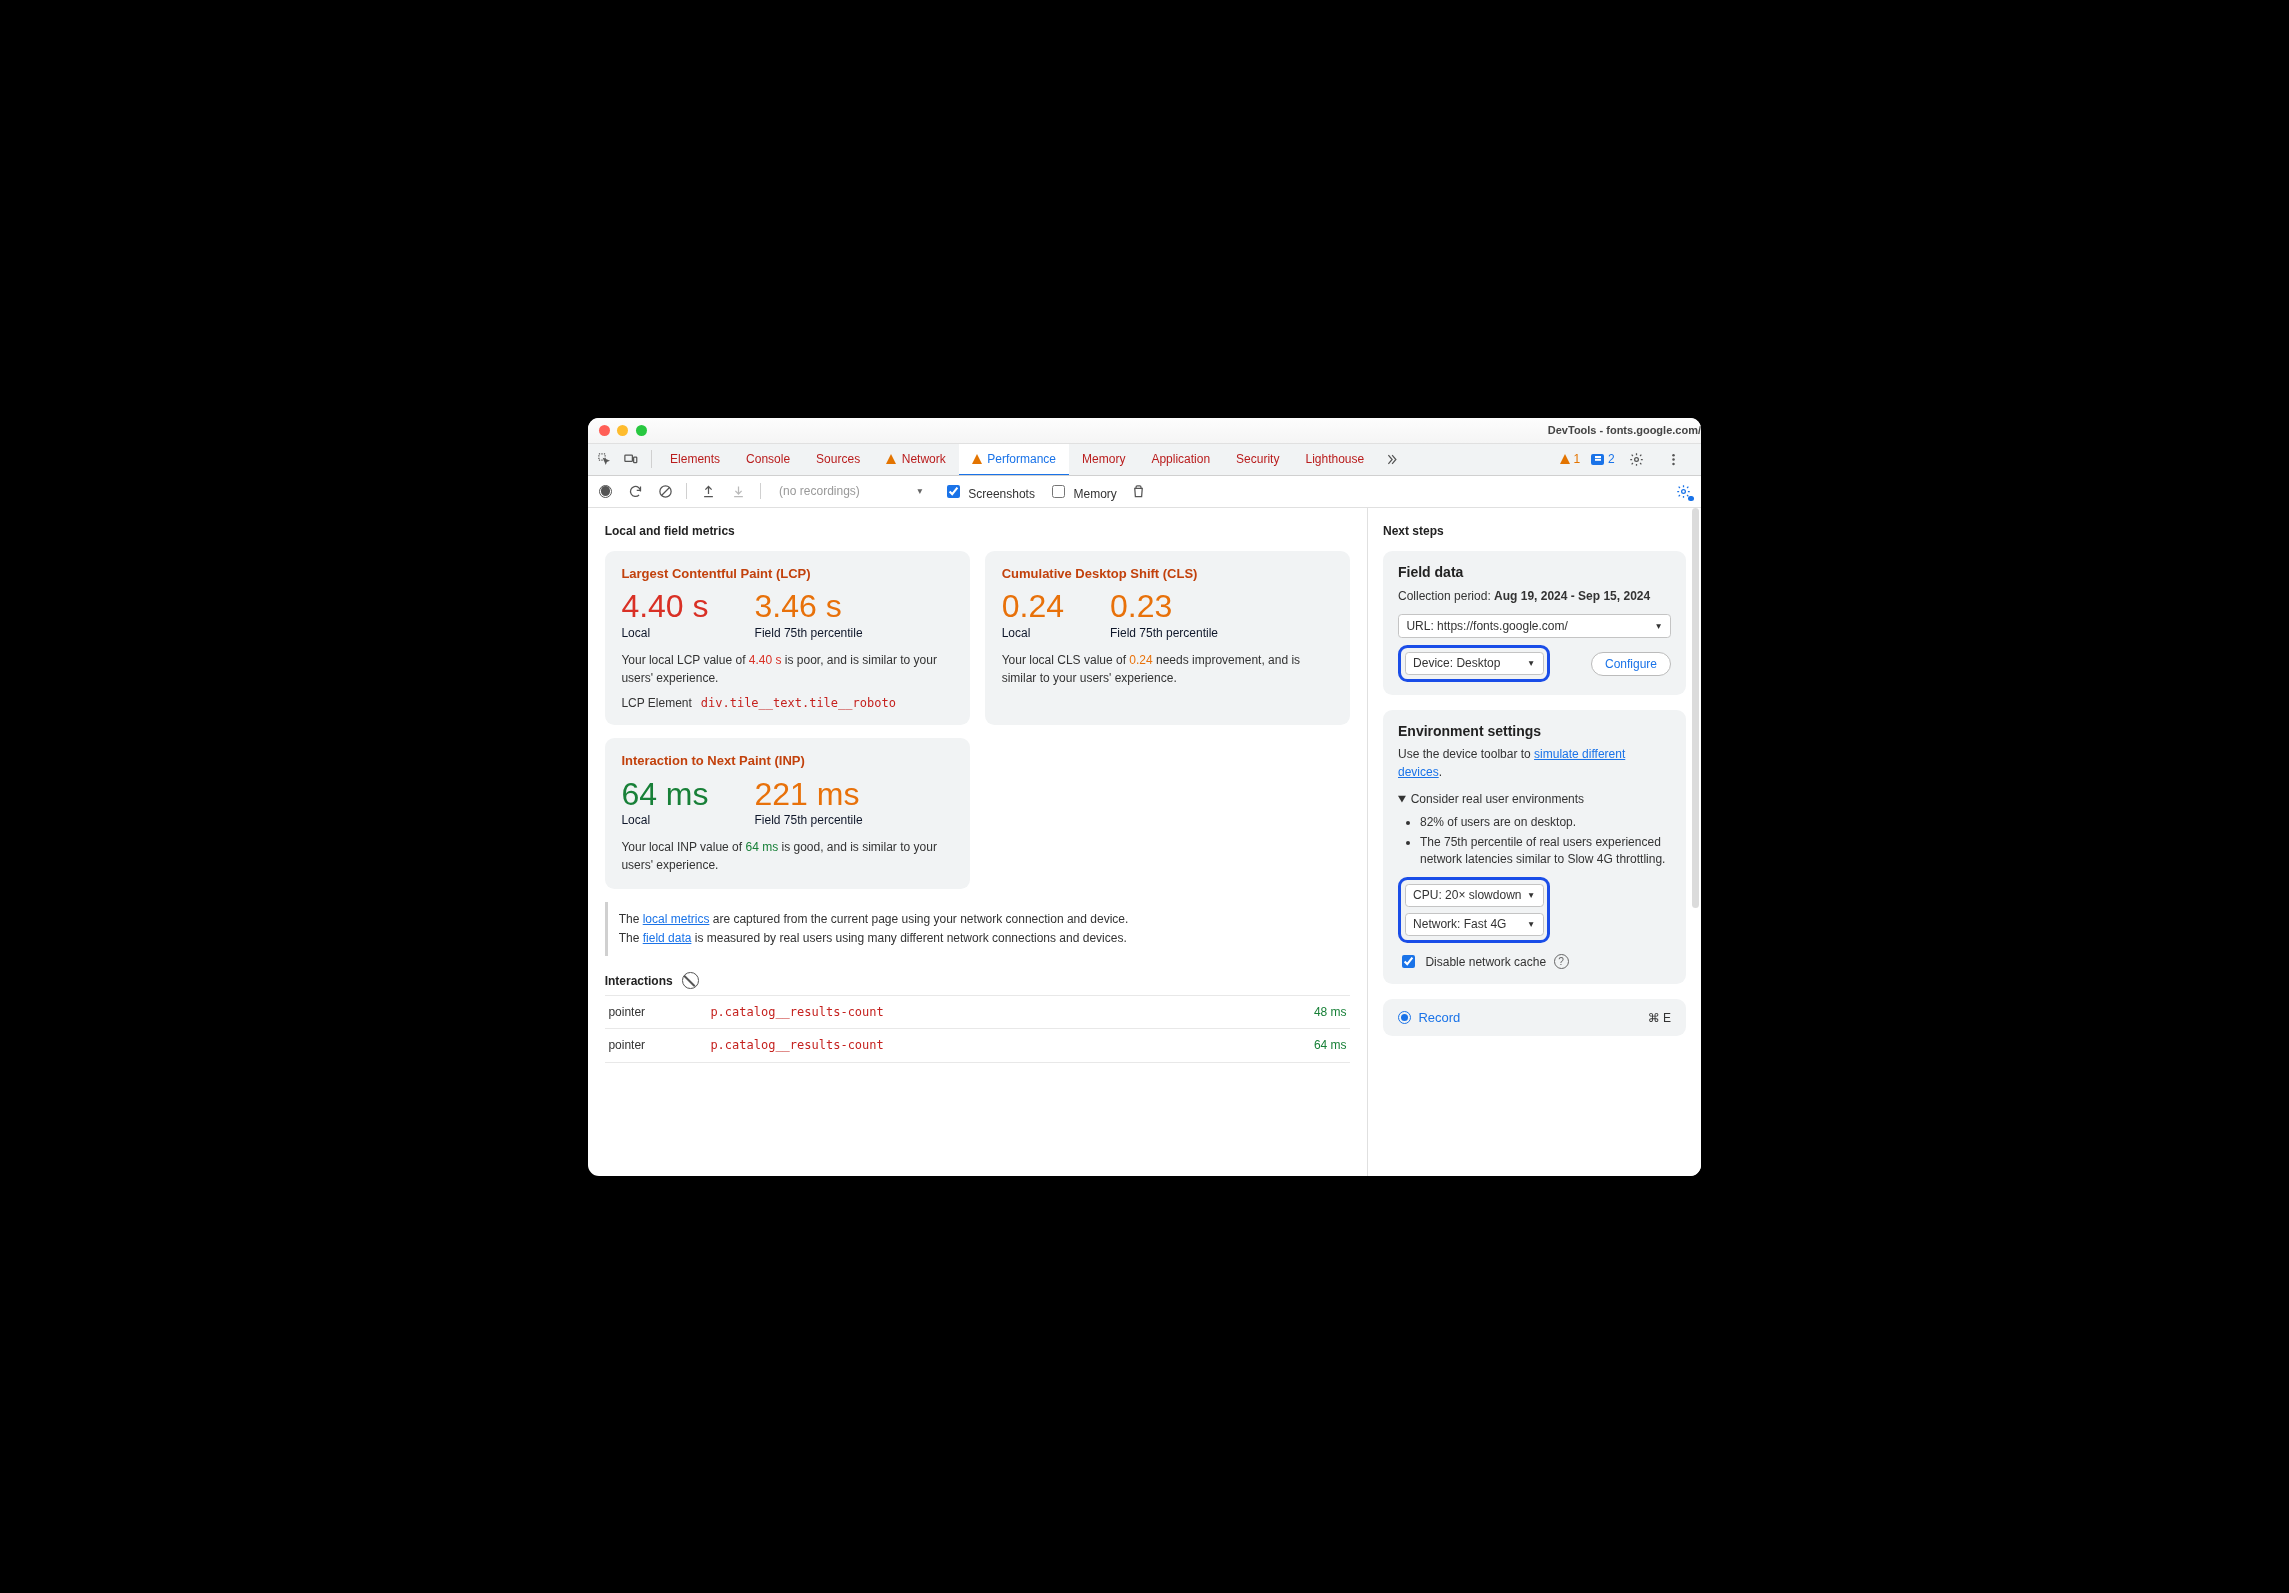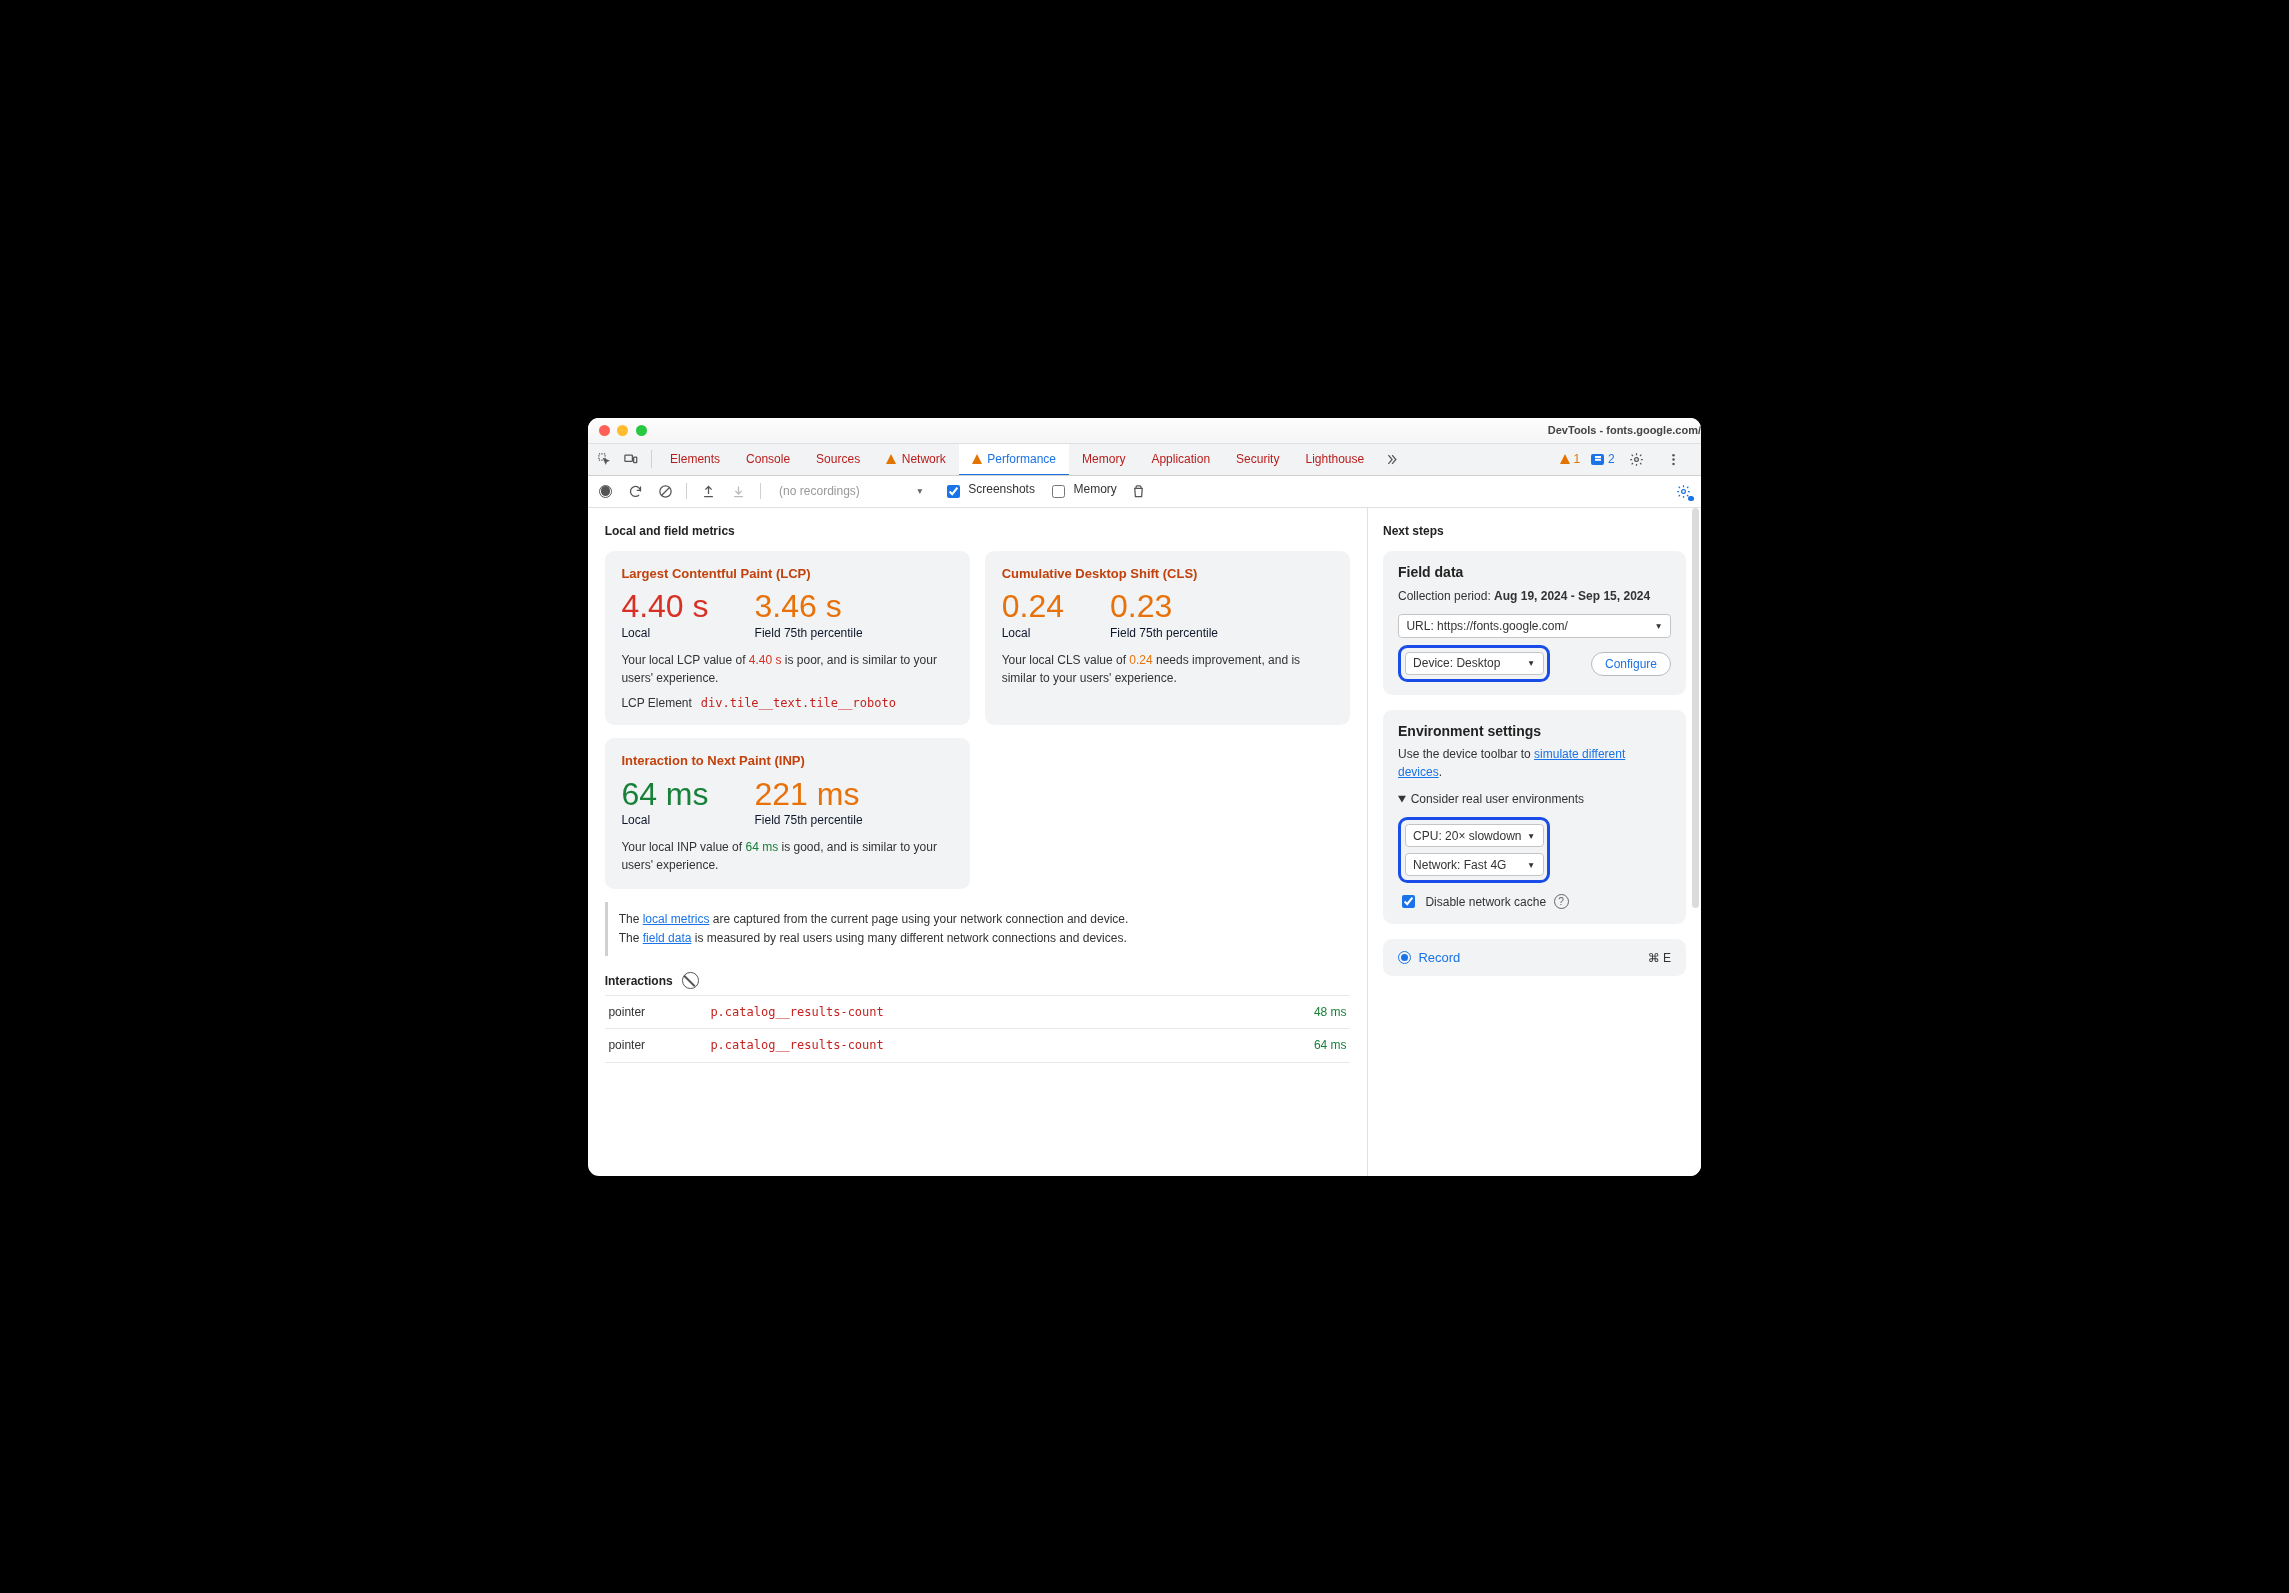--- a/index.html
+++ b/index.html
@@ -104,21 +104,21 @@
   }
   .tb-icon { width:16.7px; height:16.7px; display:flex; align-items:center; justify-content:center; color:#555;}
   .tb-icon svg { width:15px; height:15px;}
   .tb-sep { width:0.9px; height:16.7px; background:#d0d0d0;}
   .rec-btn { width:13px;height:13px;border:1.9px solid #555;border-radius:50%;position:relative;}
   .rec-btn::after{content:"";position:absolute;inset:0.9px;border-radius:50%;background:#555;}
   .select-fake {
     color:#999; display:flex; align-items:center; gap:56px; padding:1.9px 5.6px;
   }
   .select-fake .caret{ font-size:8.3px; color:#666;}
-  .chk { display:flex; align-items:flex-start; gap:5.6px; color:#333;}
+  .chk { display:flex; align-items:flex-end; gap:5.6px; color:#333;}
   .chk input { accent-color:#1a73e8; width:13px;height:13px;}
   .toolbar .gear-right { margin-left:auto; color:#1a73e8;}
   .gear-dot { position:relative;}
   .gear-dot::after{content:"";position:absolute;width:5.6px;height:5.6px;border-radius:50%;background:#1a73e8;right:-1.9px;bottom:-1.9px;}
   
   .main { display:flex; height: 668px;}
   .left { flex:1; padding: 13px 16.7px; overflow:auto;}
   .right { width: 334px; border-left:0.9px solid #e0e0e0; padding:13px 15px; overflow:auto; background:#fff; position:relative;}
   .scrollbar-fake{position:absolute;right:1.9px;top:0;width:7.4px;height:60%;background:#ccc;border-radius:3.7px;opacity:.7;}
   h2.section { font-size:12px; font-weight:700; margin:3.7px 0 13px; color:#222;}
@@ -478,20 +478,24 @@
         <button class="configure">Configure</button>
       </div>
 
       <div class="r-card">
         <div class="r-title">Environment settings</div>
         <div class="r-text">
           <span>Use the device toolbar to </span><a>simulate different devices</a><span>.</span>
         </div>
         <details class="env" open="">
           <summary>Consider real user environments</summary>
+          <ul>
+            <li>82% of users are on desktop.</li>
+            <li>The 75th percentile of real users experienced network latencies similar to Slow 4G throttling.</li>
+          </ul>
         </details>
         <div class="hl-box-double">
           <div class="dropdown">
             <span>CPU: 20× slowdown</span>
             <span class="caret">▼</span>
           </div>
           <div class="dropdown">
             <span>Network: Fast 4G</span>
             <span class="caret">▼</span>
           </div>

